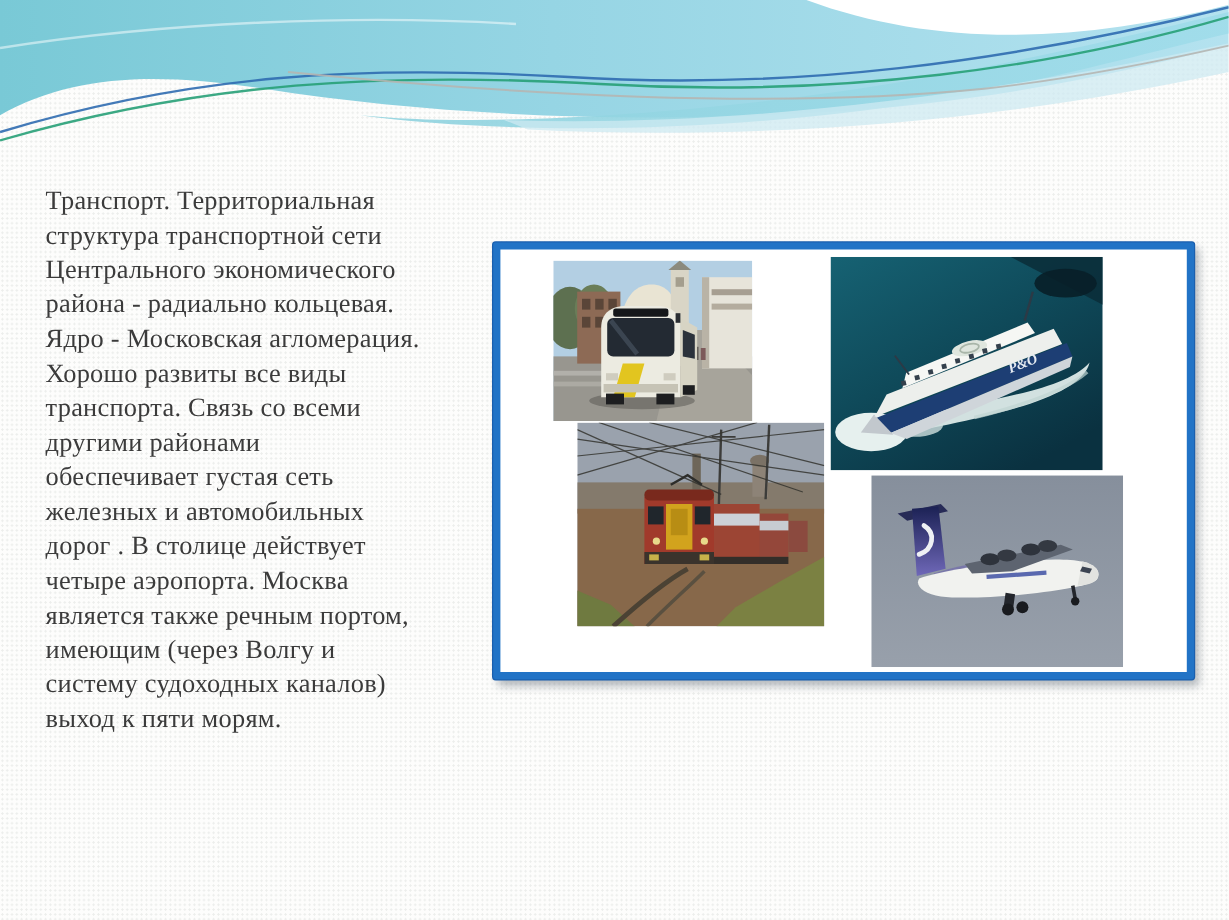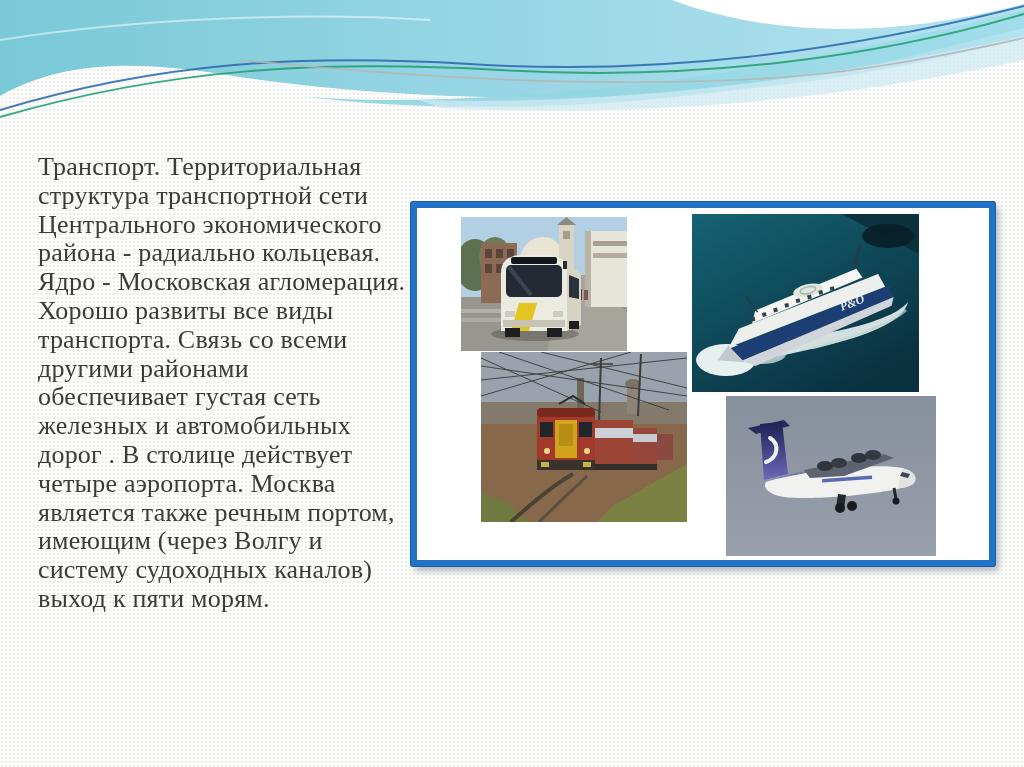--- a/index.html
+++ b/index.html
@@ -14,21 +14,21 @@
     background-color:#fdfdfc;
     background-image:radial-gradient(rgba(195,200,196,0.28) 1px, transparent 1.1px);
     background-size:4px 4px;
   }
   .wave-header{
     position:absolute;left:0;top:0;width:1024px;height:170px;
     display:block;
   }
   .text-block{
     position:absolute;left:38px;top:153px;width:400px;
-    font-size:26px;line-height:28.8px;color:#3b3b3b;
+    font-size:22px;line-height:28.8px;color:#3b3b3b;
     white-space:pre-line;
     letter-spacing:0.2px;
   }
   .collage{
     position:absolute;left:411px;top:202px;width:584px;height:364px;
     box-sizing:border-box;
     background:#ffffff;
     border:6px solid #2173c6;
     border-radius:2px;
     box-shadow:0 0 0 1px #1a5fae, 4px 5px 7px rgba(105,115,125,0.5);

